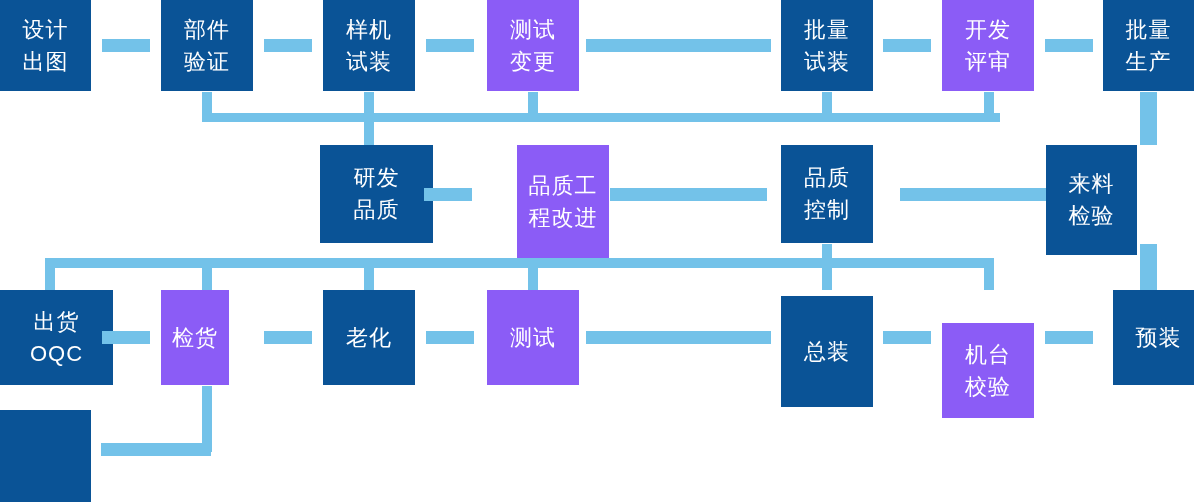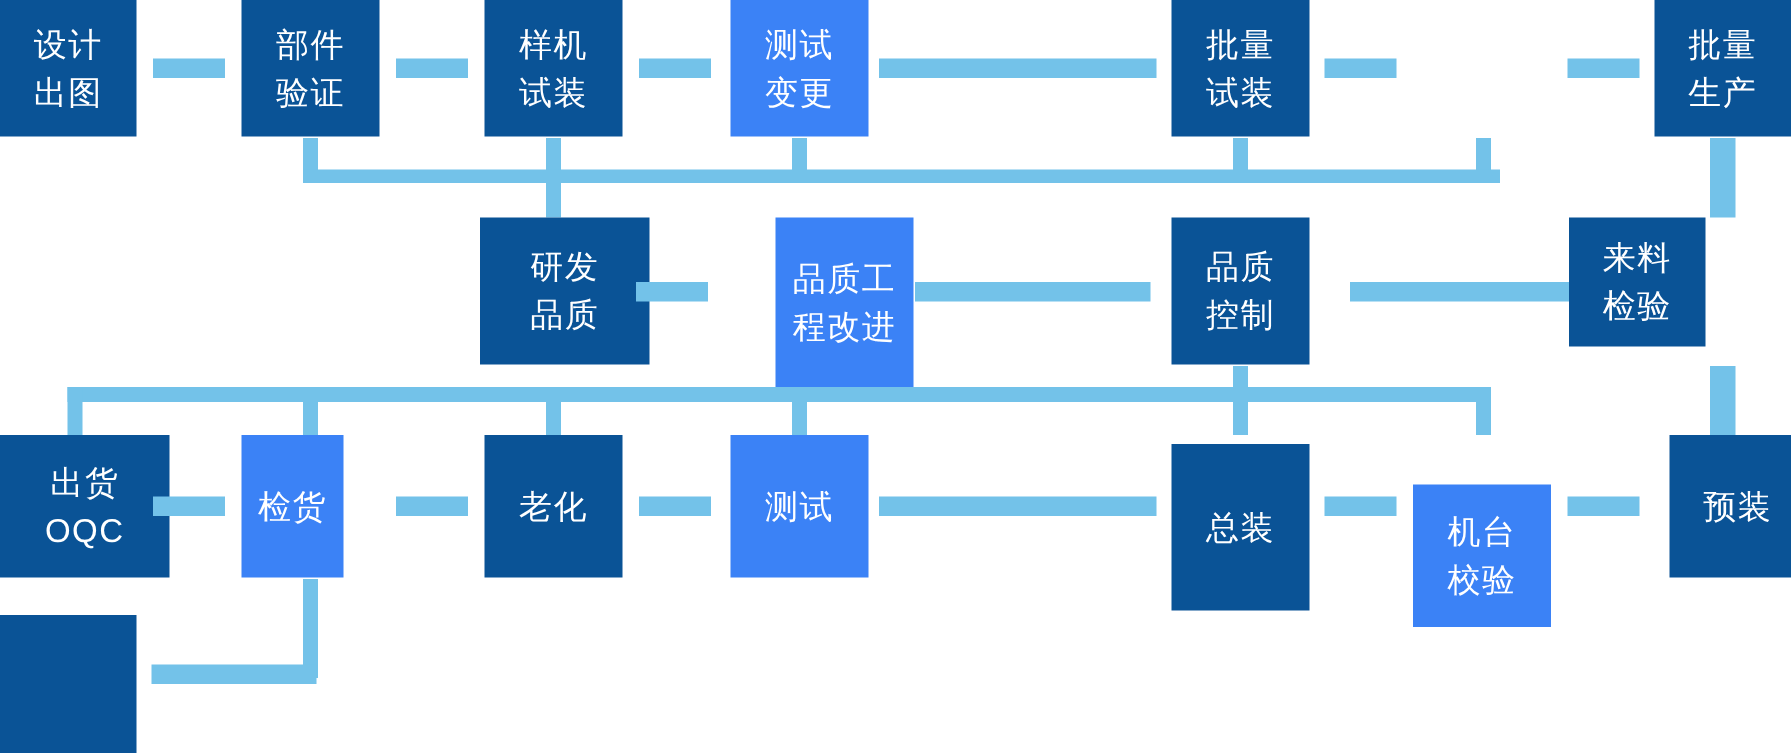--- a/index.html
+++ b/index.html
@@ -24,21 +24,21 @@
     line-height:1.45;
     letter-spacing:1px;
     box-sizing:border-box;
     user-select:none;
   }
   .node .lbl{
     display:block;
     white-space:pre-line;
   }
   .node.dark{background:#0a5396;}
-  .node.teal{background:#3b82f6;}
+  .node.teal{background:#8b5cf6;}
 
   .conn{
     position:absolute;
     background:#73c2e9;
   }
 </style>
 </head>
 <body>
 
 <div id="stage">
@@ -66,20 +66,24 @@
 变更</span>
   </div>
   <div class="conn" style="left:586px;top:39px;width:185px;height:13px;"></div>
 
   <div class="node dark" style="left:781px;top:0px;width:92px;height:91px;">
     <span class="lbl">批量
 试装</span>
   </div>
   <div class="conn" style="left:883px;top:39px;width:48px;height:13px;"></div>
 
+  <div class="node teal" style="left:942px;top:0px;width:92px;height:91px;">
+    <span class="lbl">开发
+评审</span>
+  </div>
   <div class="conn" style="left:1045px;top:39px;width:48px;height:13px;"></div>
 
   <div class="node dark" style="left:1103px;top:0px;width:91px;height:91px;">
     <span class="lbl">批量
 生产</span>
   </div>
 
   <div class="conn" style="left:202px;top:92px;width:10px;height:29px;"></div>
   <div class="conn" style="left:364px;top:92px;width:10px;height:53px;"></div>
   <div class="conn" style="left:528px;top:92px;width:10px;height:29px;"></div>
@@ -101,21 +105,21 @@
 程改进</span>
   </div>
   <div class="conn" style="left:610px;top:188px;width:157px;height:13px;"></div>
 
   <div class="node dark" style="left:781px;top:145px;width:92px;height:98px;">
     <span class="lbl">品质
 控制</span>
   </div>
   <div class="conn" style="left:900px;top:188px;width:157px;height:13px;"></div>
 
-  <div class="node dark" style="left:1046px;top:145px;width:91px;height:86px;">
+  <div class="node dark" style="left:1046px;top:145px;width:91px;height:110px;">
     <span class="lbl">来料
 检验</span>
   </div>
 
   <div class="conn" style="left:45px;top:258px;width:948px;height:10px;"></div>
 
   <div class="conn" style="left:822px;top:244px;width:10px;height:46px;"></div>
 
   <div class="conn" style="left:45px;top:258px;width:10px;height:32px;"></div>
   <div class="conn" style="left:202px;top:258px;width:10px;height:32px;"></div>

